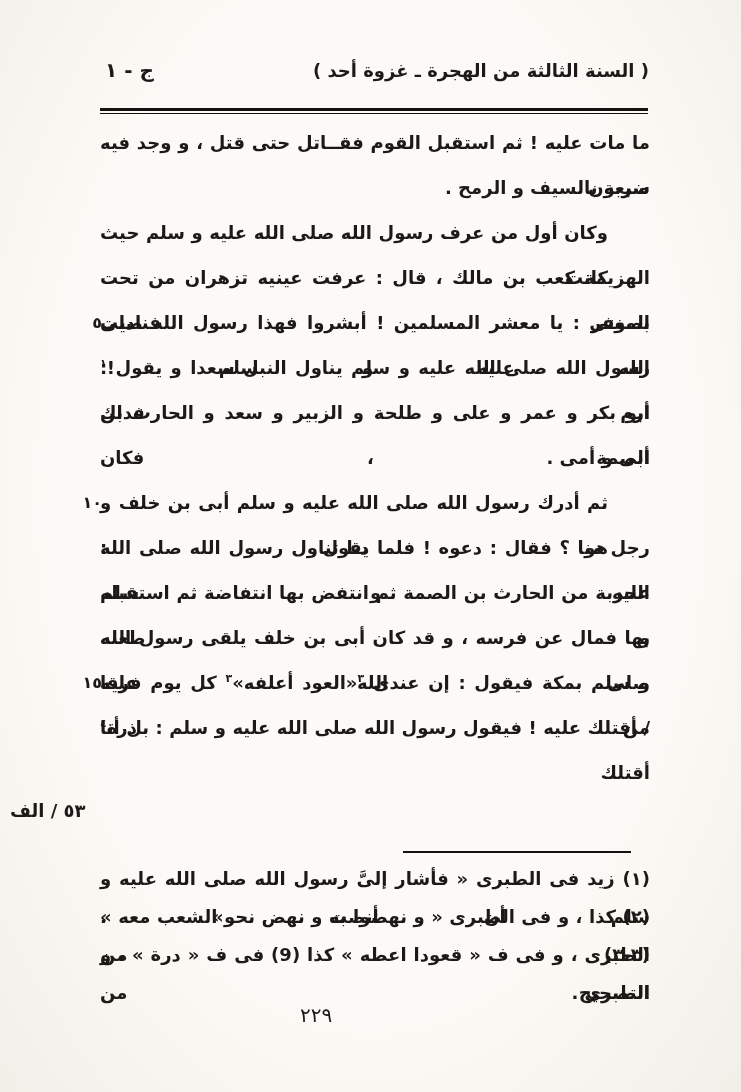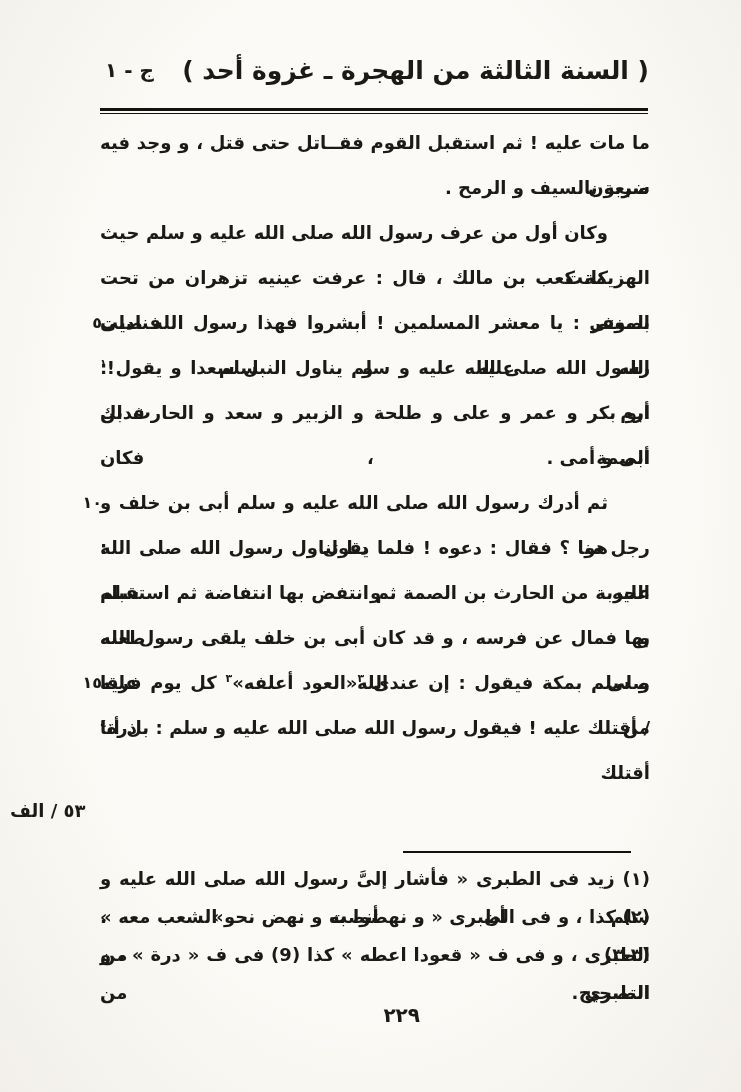--- a/index.html
+++ b/index.html
@@ -26,21 +26,21 @@
     left: 105px;
     right: 92px;
     height: 40px;
     display: flex;
     justify-content: space-between;
     align-items: center;
     font-size: 20px;
     font-weight: bold;
     white-space: nowrap;
   }
-  .header .center { font-size: 25px; text-align: right; }
+  .header .center { font-size: 18px; text-align: right; }
   .header-rule {
     position: absolute;
     top: 108px;
     left: 100px;
     width: 548px;
     height: 2px;
     border-top: 3px solid #14120f;
     border-bottom: 1px solid #14120f;
   }
   
@@ -118,23 +118,23 @@
   .fline.justify {
     white-space: normal;
     text-align: justify;
     text-align-last: justify;
   }
   .page-number {
     position: absolute;
     top: 1003px;
     left: 300px;
     width: 120px;
-    text-align: right;
+    text-align: left;
     font-size: 20px;
-    font-weight: bold;
+    font-weight: normal;
     letter-spacing: 2px;
   }
 </style>
 </head>
 <body>
 
 <div class="page">
 
   <div class="header">
     <span class="center">( السنة الثالثة من الهجرة ـ غزوة أحد )</span>

